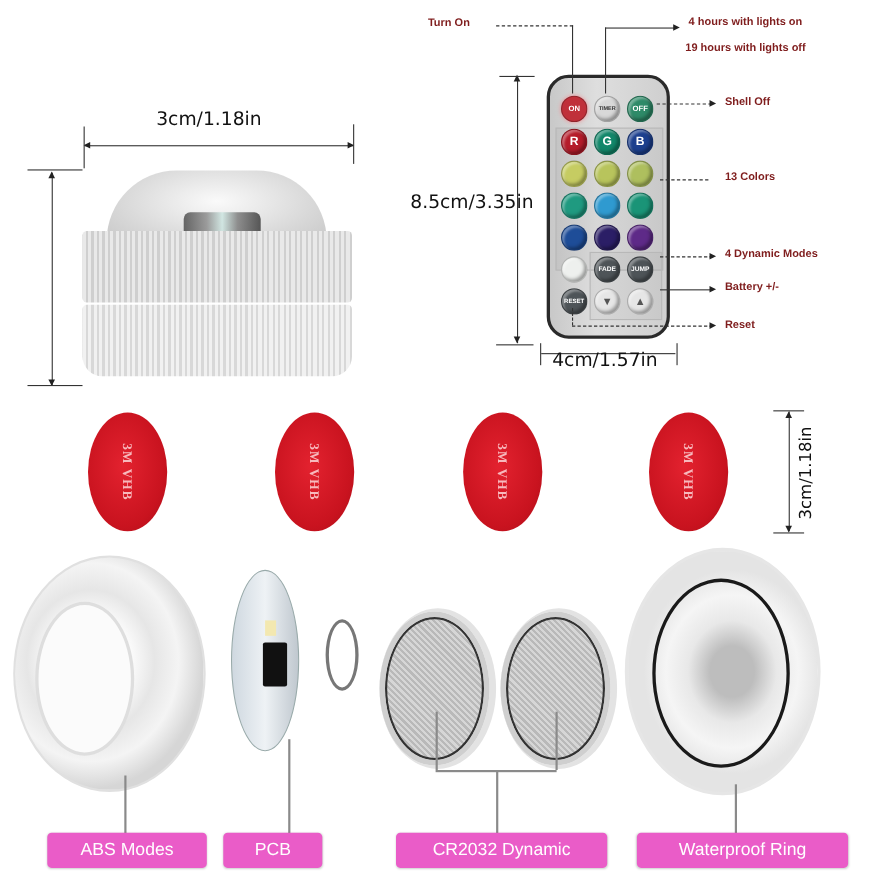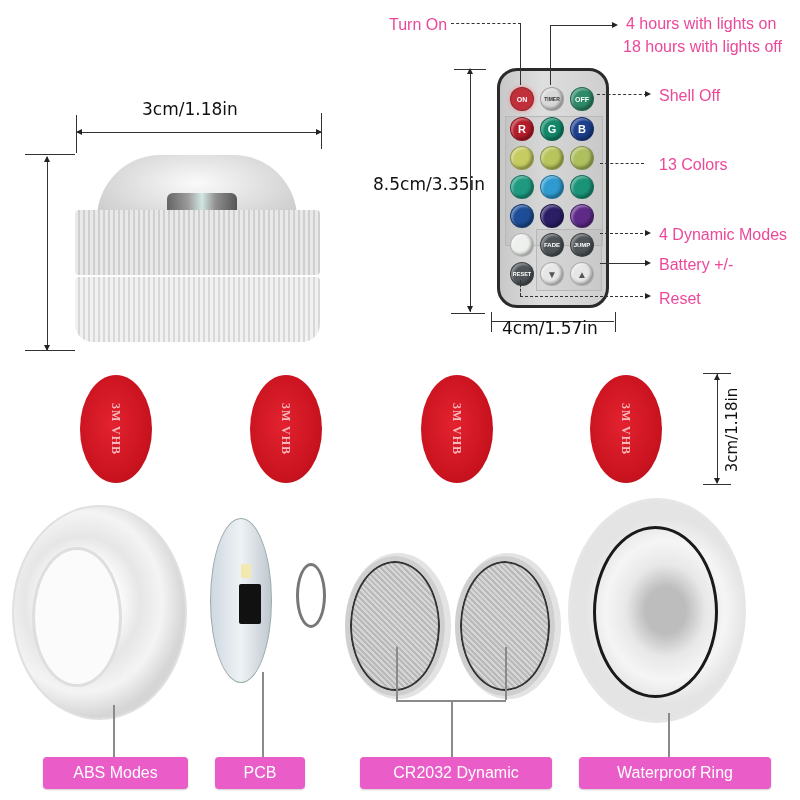--- a/index.html
+++ b/index.html
@@ -1,20 +1,20 @@
 <!DOCTYPE html>
 <html><head>
 <meta charset="utf-8">
 <style>
   * { box-sizing: border-box; margin: 0; padding: 0; }
   html, body { width: 800px; height: 800px; background: #ffffff; overflow: hidden; }
   body { position: relative; font-family: "Liberation Sans", sans-serif; color: #111; }
   .abs { position: absolute; }
   .dim-text { font-family: "DejaVu Sans", sans-serif; font-size: 17px; color: #111; white-space: nowrap; }
-  .callout { font-family: "Liberation Sans", sans-serif; font-weight: normal; font-size: 16px; color: #ec4899; white-space: nowrap; }
+  .callout { font-family: "Liberation Sans", sans-serif; font-weight: bold; font-size: 10px; color: #7f1d1d; white-space: nowrap; }
   .line { position: absolute; background: #333; }
   .dash { position: absolute; border-top: 1.5px dashed #333; height: 0; }
   .arrow-r { position: absolute; width: 0; height: 0; border-top: 3px solid transparent; border-bottom: 3px solid transparent; border-left: 6px solid #222; }
   .arrow-l { position: absolute; width: 0; height: 0; border-top: 3px solid transparent; border-bottom: 3px solid transparent; border-right: 6px solid #222; }
   .arrow-u { position: absolute; width: 0; height: 0; border-left: 3px solid transparent; border-right: 3px solid transparent; border-bottom: 6px solid #222; }
   .arrow-d { position: absolute; width: 0; height: 0; border-left: 3px solid transparent; border-right: 3px solid transparent; border-top: 6px solid #222; }
 
   
   .remote { position: absolute; left: 497px; top: 68px; width: 112px; height: 240px; border-radius: 20px; background: linear-gradient(90deg,#c8c8c8,#dedede 40%,#cfcfcf); border: 3px solid #2a2a2a; }
   .btn { position: absolute; width: 24px; height: 24px; border-radius: 50%; font-size: 7px; font-weight: bold; color: #fff; display: flex; align-items: center; justify-content: center; box-shadow: inset -2px -2px 3px rgba(0,0,0,0.35), inset 2px 2px 2px rgba(255,255,255,0.35); border: 1px solid rgba(0,0,0,0.25); }
@@ -149,21 +149,21 @@
 <div class="abs">
 
   <div class="callout abs" style="left:389px;top:16px;">Turn On</div>
   <div class="dash" style="left:451px;top:23px;width:70px;"></div>
   <div class="line" style="left:520px;top:23px;width:1px;height:62px;"></div>
 
   <div class="line" style="left:550px;top:25px;width:1px;height:60px;"></div>
   <div class="line" style="left:550px;top:25px;width:65px;height:1px;"></div>
   <div class="arrow-r" style="left:612px;top:22px;"></div>
   <div class="callout abs" style="left:626px;top:15px;">4 hours with lights on</div>
-  <div class="callout abs" style="left:623px;top:38px;">18 hours with lights off</div>
+  <div class="callout abs" style="left:623px;top:38px;">19 hours with lights off</div>
 
   <div class="dash" style="left:597px;top:94px;width:50px;"></div>
   <div class="arrow-r" style="left:645px;top:91px;"></div>
   <div class="callout abs" style="left:659px;top:87px;">Shell Off</div>
 
   <div class="dash" style="left:600px;top:163px;width:44px;"></div>
   <div class="callout abs" style="left:659px;top:156px;text-align:center;">13 Colors</div>
 
   <div class="dash" style="left:600px;top:233px;width:48px;"></div>
   <div class="arrow-r" style="left:645px;top:230px;"></div>
@@ -217,15 +217,15 @@
 
 <div class="leader" style="left:113px;top:705px;height:55px;"></div>
 <div class="leader" style="left:262px;top:672px;height:88px;"></div>
 <div class="leader" style="left:396px;top:647px;height:53px;"></div>
 <div class="leader" style="left:505px;top:647px;height:53px;"></div>
 <div class="leader-h" style="left:396px;top:700px;width:110px;"></div>
 <div class="leader" style="left:451px;top:700px;height:60px;"></div>
 <div class="leader" style="left:668px;top:713px;height:47px;"></div>
 
 <div class="label" style="left:43px;width:145px;">ABS Modes</div>
-<div class="label" style="left:215px;width:90px;">PCB</div>
+<div class="label" style="left:203px;width:90px;">PCB</div>
 <div class="label" style="left:360px;width:192px;">CR2032 Dynamic</div>
 <div class="label" style="left:579px;width:192px;">Waterproof Ring</div>
 
 </body></html>

